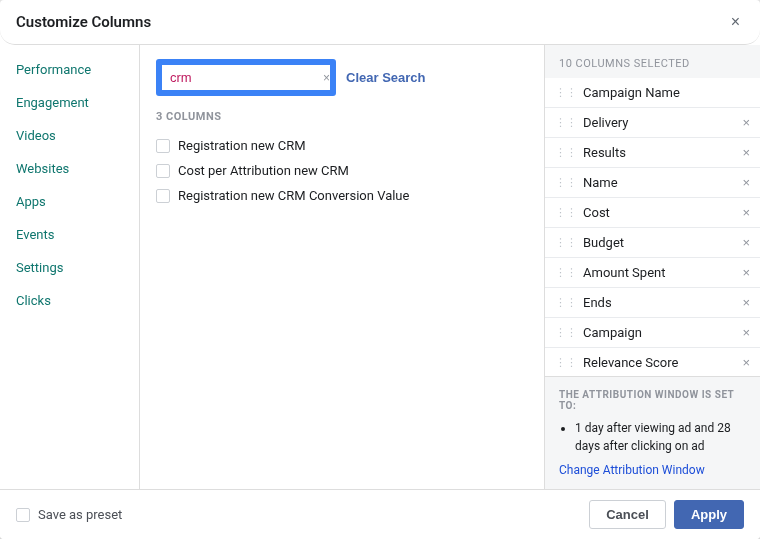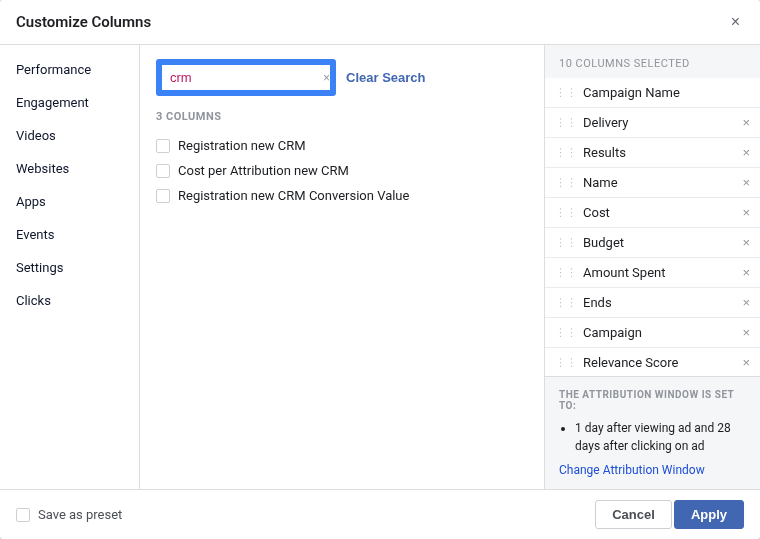--- a/index.html
+++ b/index.html
@@ -29,20 +29,21 @@
       flex-direction: column;
       overflow: hidden;
     }
     .modal-header {
       display: flex;
       align-items: center;
       justify-content: space-between;
       padding: 12px 16px;
       border-bottom: 1px solid #ddd;
       background: #fff;
+      border-radius: 15px;
     }
     .modal-title {
       font-size: 15px;
       font-weight: 600;
       color: #1c1e21;
     }
     .close-btn {
       background: none;
       border: none;
       cursor: pointer;
@@ -59,21 +60,21 @@
     
     .sidebar {
       width: 140px;
       border-right: 1px solid #ddd;
       padding: 8px 0;
       background: #fff;
     }
     .sidebar-item {
       padding: 9px 16px;
       cursor: pointer;
-      color: #0f172a;
+      color: #0f766e;
       font-size: 13px;
     }
     
     .center-panel {
       flex: 1;
       padding: 14px 16px;
       background: #fff;
       overflow-y: auto;
       border-right: 1px solid #ddd;
     }
@@ -261,21 +262,21 @@
       -webkit-appearance: none;
       background: #fff;
     }
     .save-preset-label {
       font-size: 13px;
       color: #4b4f56;
       cursor: pointer;
     }
     .footer-buttons {
       display: flex;
-      gap: 2px;
+      gap: 8px;
     }
     .cancel-btn {
       background: #fff;
       border: 1px solid #ccd0d5;
       border-radius: 3px;
       padding: 6px 16px;
       font-size: 13px;
       font-weight: 600;
       color: #4b4f56;
       cursor: pointer;

